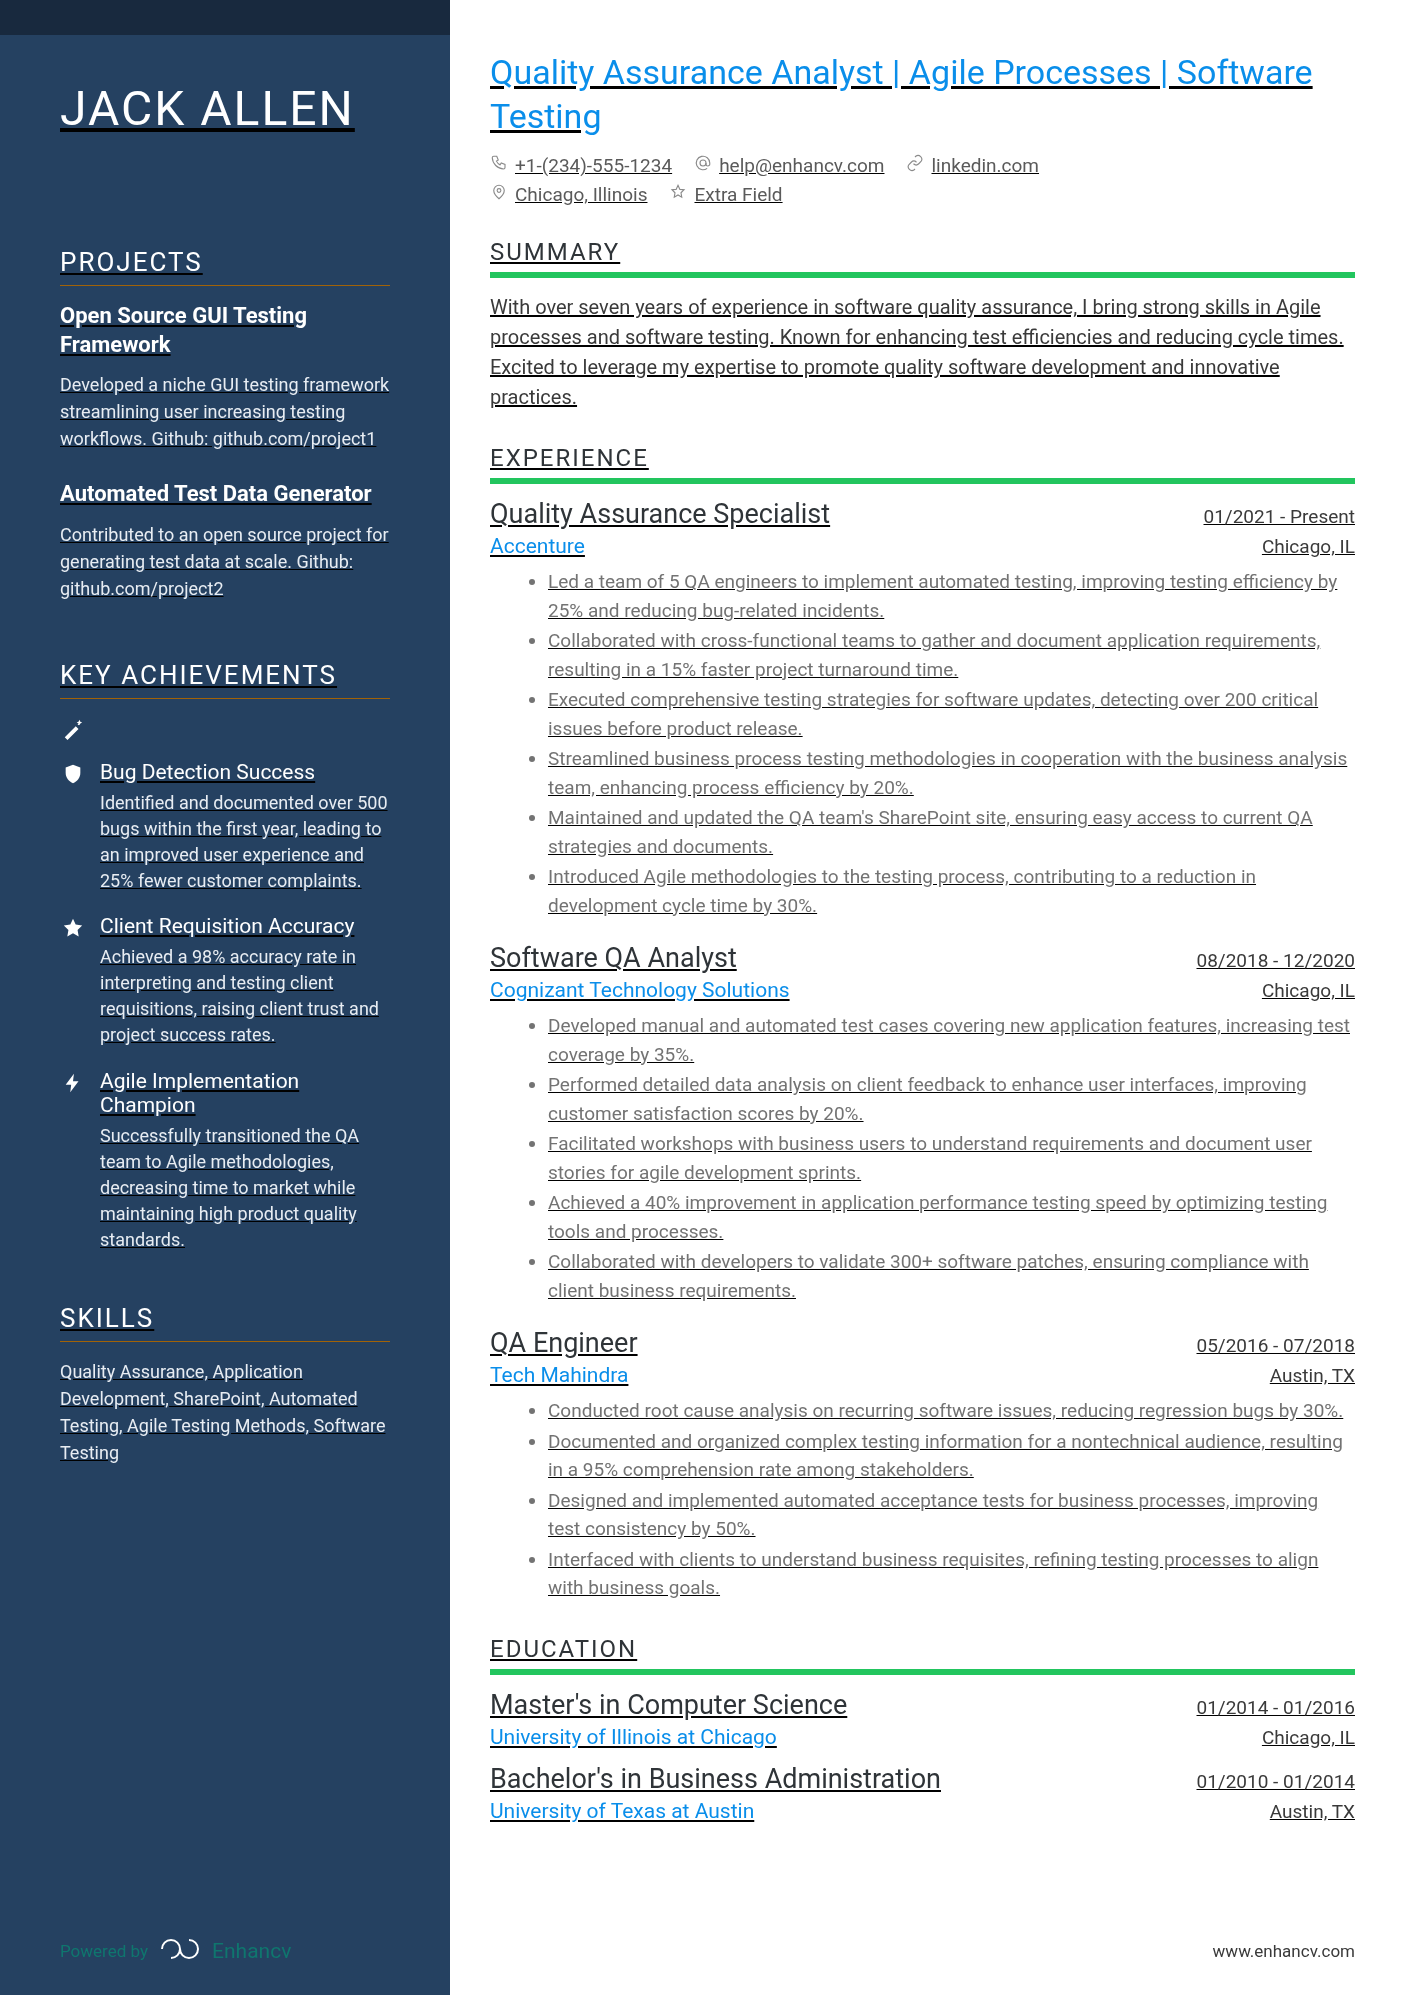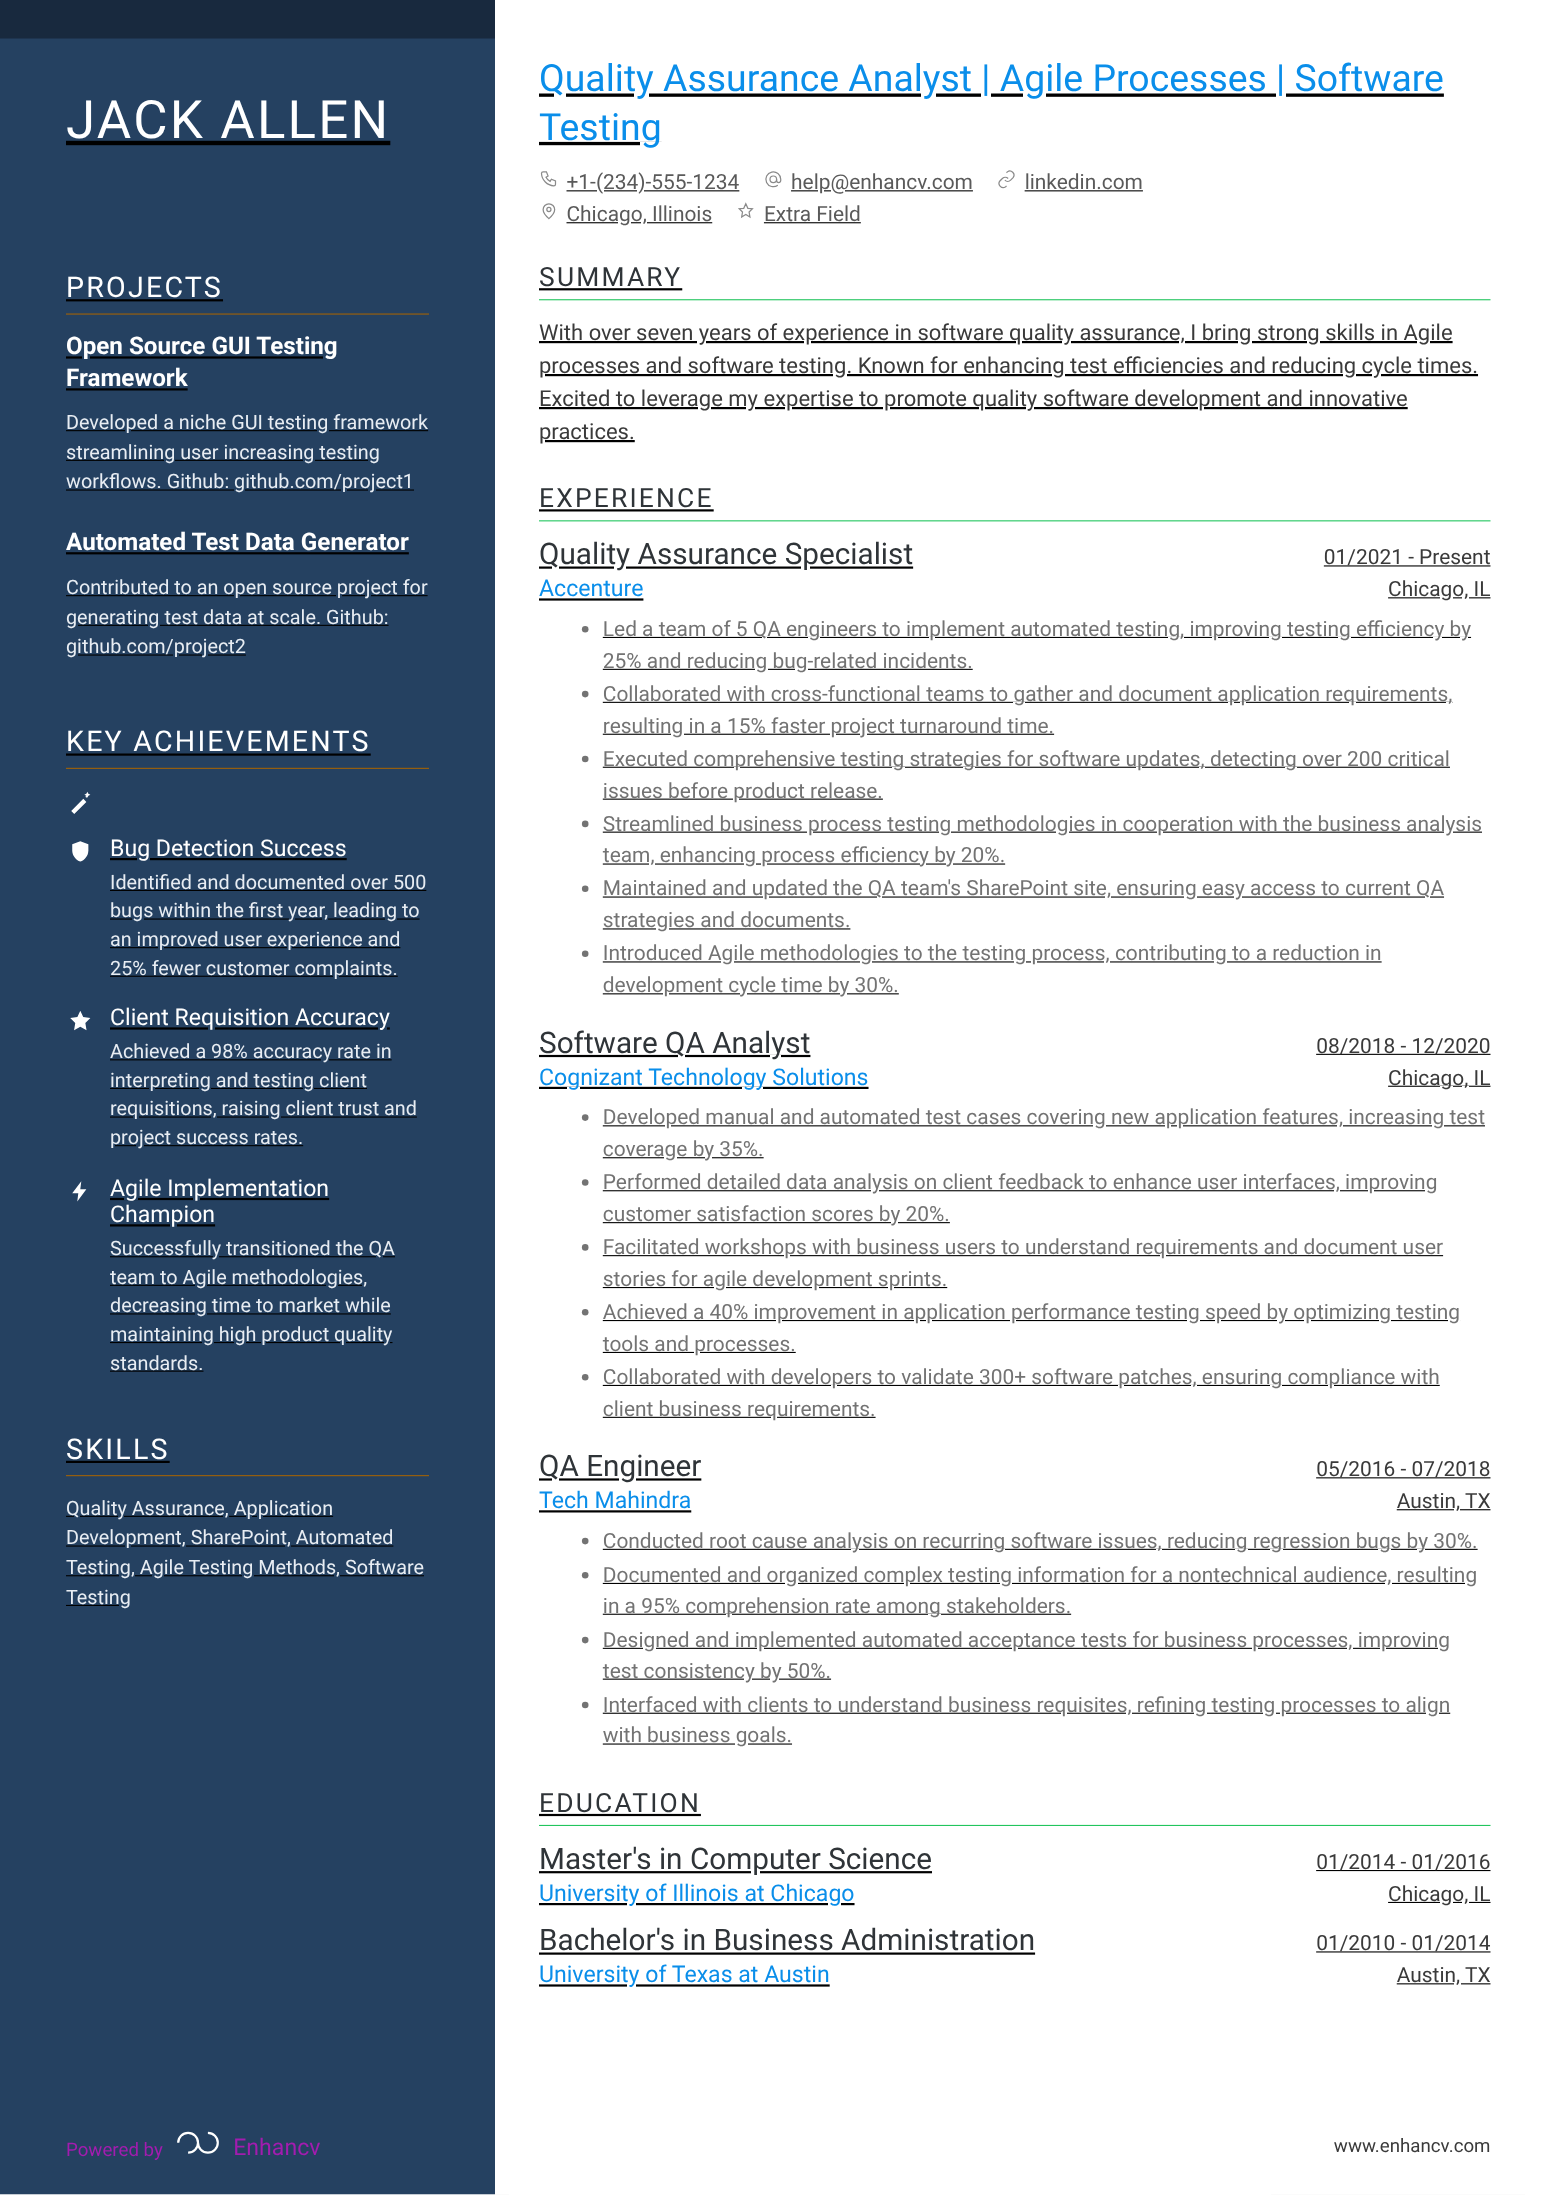--- a/index.html
+++ b/index.html
@@ -97,21 +97,21 @@
 }
 .contact-item { display: flex; align-items: flex-start; gap: 7px; }
 .contact-item svg { width: 18px; height: 18px; fill: none; stroke: #8a8a8a; stroke-width: 1.5; }
 .main-section { margin-top: 32px; }
 .main-section-title {
   font-size: 24px;
   letter-spacing: 2px;
   font-weight: 400;
   color: #2f3438;
   padding-bottom: 6px;
-  border-bottom: 1px solid #22c55e;
+  border-bottom: 6px solid #22c55e;
   margin-bottom: 14px;
 }
 .summary-text {
   font-size: 20px;
   line-height: 1.5;
   color: #3a3a3a;
 }
 .exp-item { margin-bottom: 22px; }
 .exp-head {
   display: flex;
@@ -135,21 +135,21 @@
 .footer {
   position: absolute;
   bottom: 30px;
   left: 60px;
   right: 55px;
   display: flex;
   justify-content: space-between;
   align-items: center;
   font-size: 17px;
 }
-.footer-left { color: #a21caf; display: flex; align-items: flex-end; gap: 12px; }
+.footer-left { color: #0f766e; display: flex; align-items: center; gap: 12px; }
 .footer-right { color: #3a3a3a; }
 .logo svg { height: 24px; }
 </style>
 </head>
 <body>
 
 <div class="page">
   <aside class="sidebar">
     <div class="sidebar-top"></div>
     <h1 class="name">JACK ALLEN</h1>

